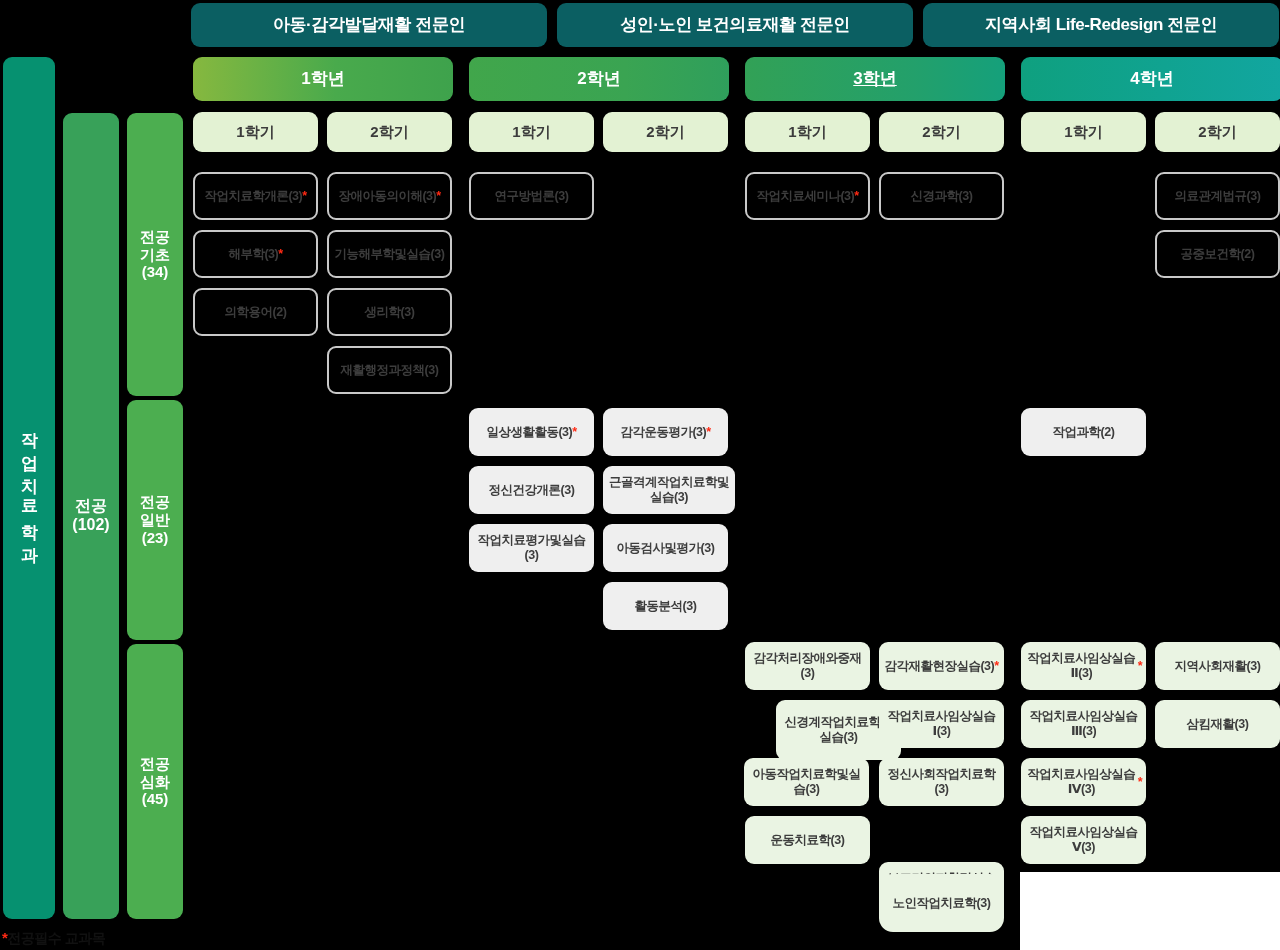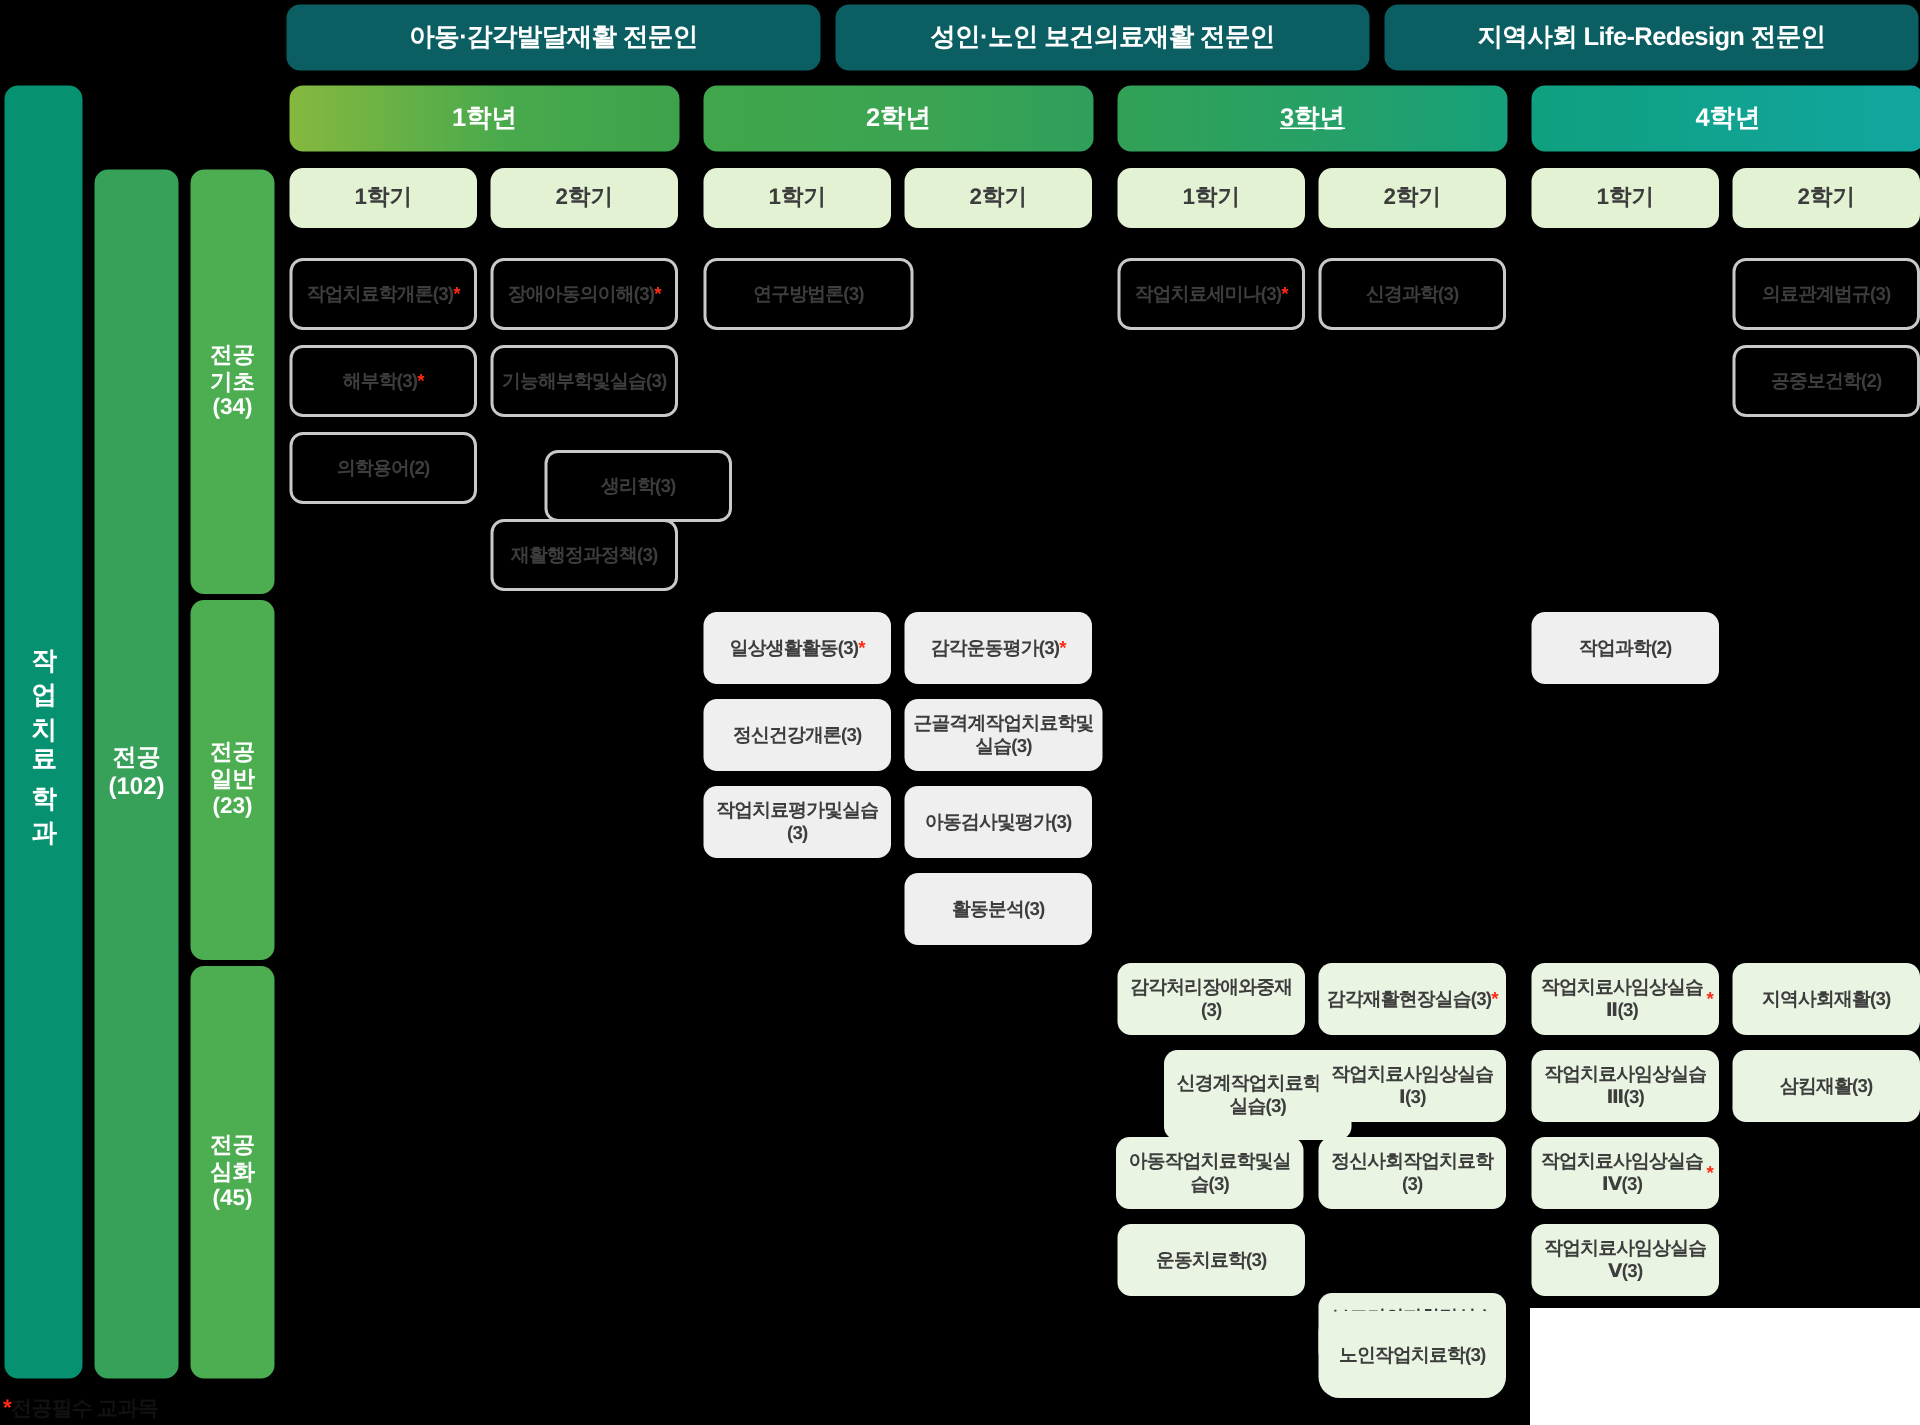--- a/index.html
+++ b/index.html
@@ -205,27 +205,27 @@
       <div class="cell course basic" style="left: 193px; top: 288px; width: 125px; height: 48px;">
         <span>의학용어(2)</span>
       </div>
       <div class="cell course basic" style="left: 327px; top: 172px; width: 125px; height: 48px;">
         <span>장애아동의이해(3)</span>
         <span class="star">*</span>
       </div>
       <div class="cell course basic" style="left: 327px; top: 230px; width: 125px; height: 48px;">
         <span>기능해부학및실습(3)</span>
       </div>
-      <div class="cell course basic" style="left: 327px; top: 300px; width: 125px; height: 48px; margin-left: 36px;">
+      <div class="cell course basic" style="left: 327px; top: 288px; width: 125px; height: 48px;">
         <span>생리학(3)</span>
       </div>
       <div class="cell course basic" style="left: 327px; top: 346px; width: 125px; height: 48px;">
         <span>재활행정과정책(3)</span>
       </div>
-      <div class="cell course basic" style="left: 469px; top: 172px; width: 140px; height: 48px;">
+      <div class="cell course basic" style="left: 469px; top: 172px; width: 125px; height: 48px;">
         <span>연구방법론(3)</span>
       </div>
       <div class="cell course basic" style="left: 745px; top: 172px; width: 125px; height: 48px;">
         <span>작업치료세미나(3)</span>
         <span class="star">*</span>
       </div>
       <div class="cell course basic" style="left: 879px; top: 172px; width: 125px; height: 48px;">
         <span>신경과학(3)</span>
       </div>
       <div class="cell course basic" style="left: 1155px; top: 172px; width: 125px; height: 48px;">

